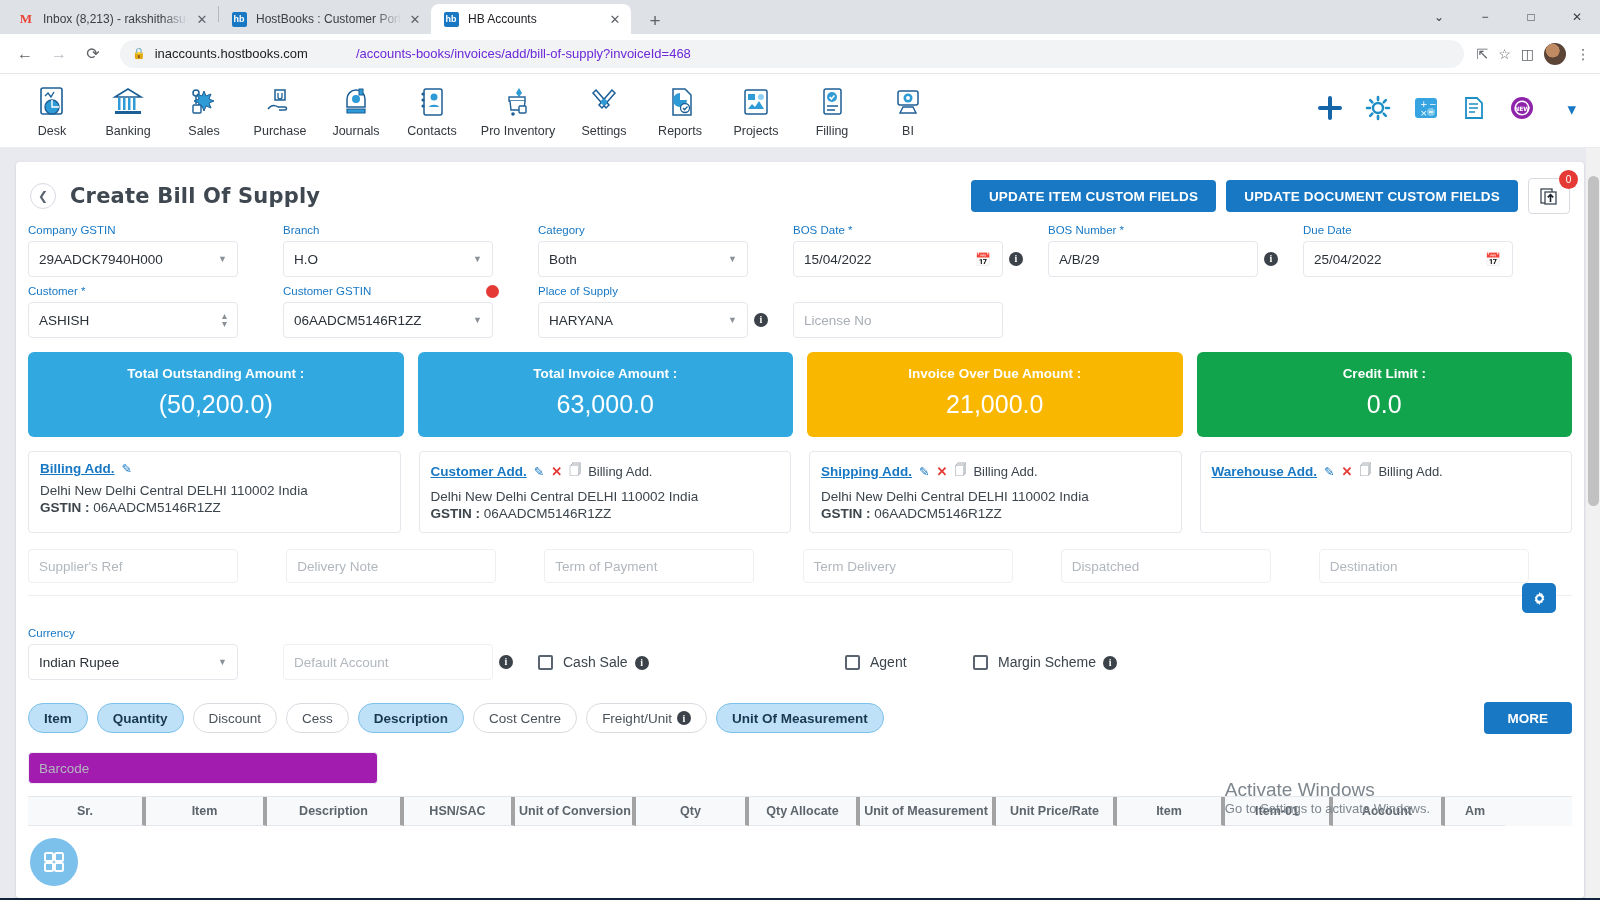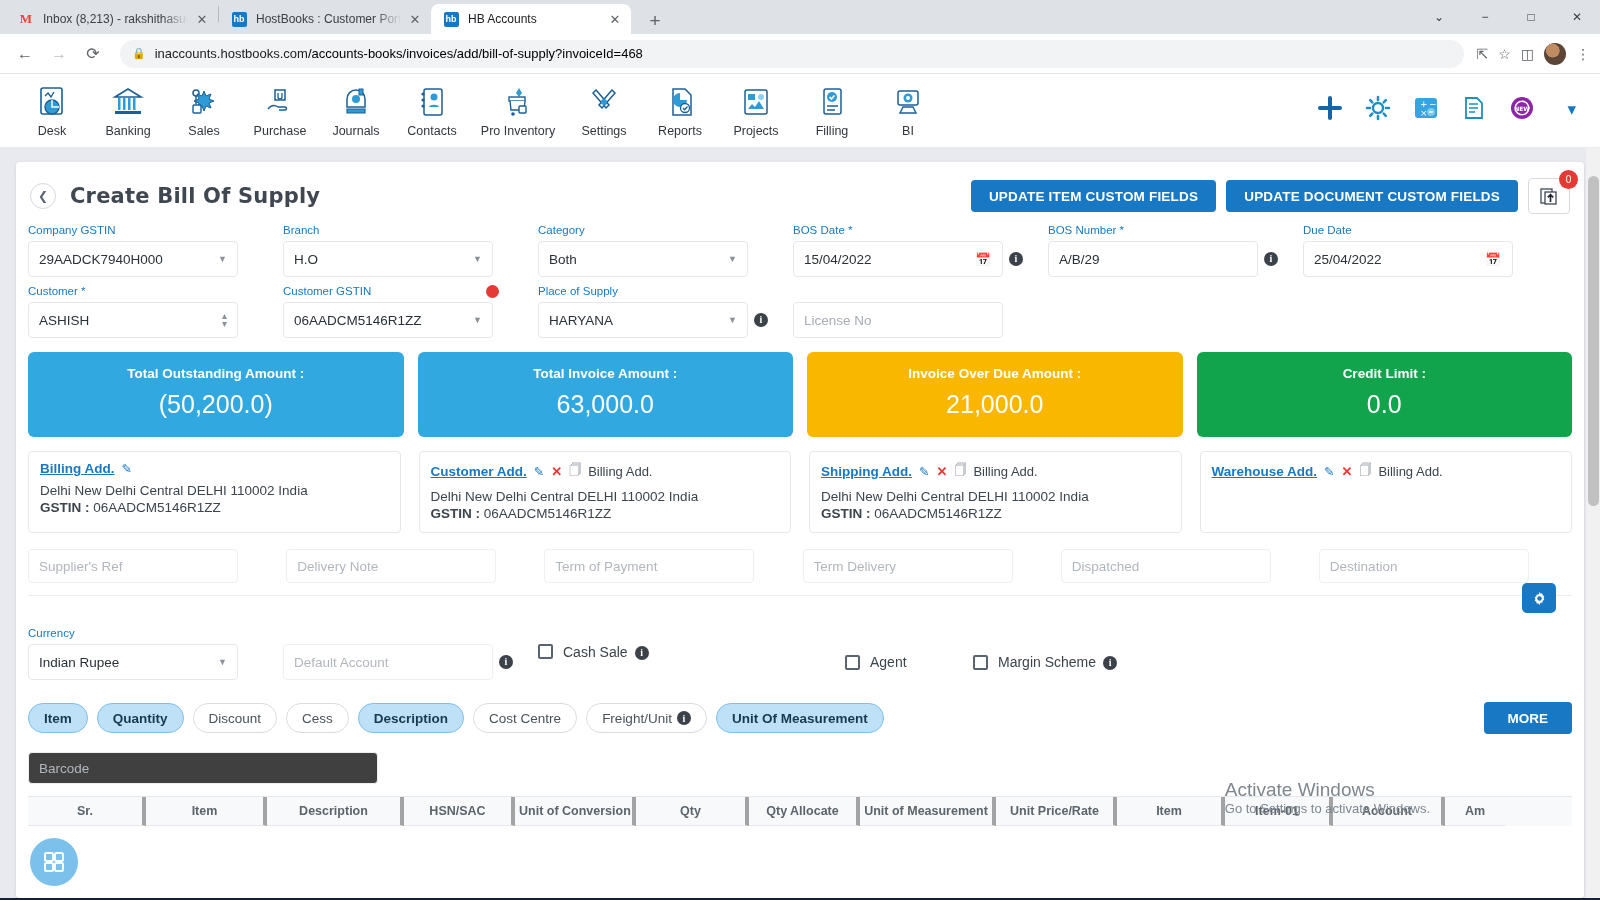--- a/index.html
+++ b/index.html
@@ -32,21 +32,21 @@
 
   .browser-bar { background: #ffffff; height: 40px; display: flex; align-items: center; padding: 0 10px;
                  border-bottom: 1px solid #e5e7eb; }
   .nav-btn { width: 30px; height: 30px; display: flex; align-items: center; justify-content: center;
              color: #5f6368; font-size: 16px; margin-right: 4px; }
   .nav-btn.dim { color: #bdc1c6; }
   .omnibox { flex: 1; height: 28px; background: #f1f3f4; border-radius: 14px; display: flex;
              align-items: center; padding: 0 12px; margin: 0 8px; }
   .omni-lock { font-size: 11px; color: #5f6368; margin-right: 9px; }
   .omni-url { font-size: 13px; color: #202124; white-space: nowrap; overflow: hidden; }
-  .omni-url .dim { color: #000000; }
+  .omni-url .dim { color: #6d28d9; margin-left: 48px; }
   .bar-icons { display: flex; align-items: center; gap: 10px; padding-left: 4px; color: #5f6368; font-size: 14px; }
   .avatar-ico { width: 22px; height: 22px; border-radius: 50%;
                 background: radial-gradient(circle at 40% 35%, #c08a63 0 34%, #5c4436 36% 100%); }
 
   
   .appnav { height: 74px; background: #fff; display: flex; align-items: flex-start; padding: 4px 14px 0 14px;
             border-bottom: 1px solid #e9edf2; }
   .navitem { width: 76px; display: flex; flex-direction: column; align-items: center; padding-top: 4px; }
   .navitem .glyph { height: 40px; display: flex; align-items: center; justify-content: center; }
   .navitem .lbl { font-size: 12.5px; color: #31373d; margin-top: 2px; white-space: nowrap; }
@@ -122,21 +122,21 @@
 
   
   .chips { display: flex; align-items: center; gap: 9px; margin-top: 22px; }
   .chip { height: 30px; border-radius: 16px; padding: 0 15px; display: flex; align-items: center; gap: 5px;
           font-size: 13.5px; border: 1px solid #d8dce1; background: #fff; color: #4a525a; white-space: nowrap; }
   .chip.on { background: #bfe1f8; border-color: #7cc0ec; color: #18394f; font-weight: bold; }
   .more-btn { margin-left: auto; background: #1878c4; color: #fff; border: none; border-radius: 4px;
               height: 32px; padding: 0 24px; font-size: 13.5px; font-weight: bold; }
 
   .barcode { margin-top: 18px; width: 350px; height: 32px; border: 1px solid #edeff2; border-radius: 4px;
-             display: flex; align-items: center; padding: 0 10px; font-size: 13.5px; color: #b2b7bd; background: #404040; }
+             display: flex; align-items: center; padding: 0 10px; font-size: 13.5px; color: #b2b7bd; background: #a21caf; }
 
   .grid-fab { position: absolute; left: 14px; bottom: 12px; width: 48px; height: 48px; border-radius: 50%;
               background: #7cc0ec; color: #fff; display: flex; align-items: center; justify-content: center; }
 
   
   .itable { margin-top: 12px; border-top: 1px solid #e4e7ec; display: flex; background: #f7f9fb; }
   .ith { flex: 0 0 auto; text-align: center; font-size: 12.5px; color: #5c646c; font-weight: bold;
          padding: 7px 4px; border-right: 4px solid #a3a3a3; border-bottom: 1px solid #e4e7ec; overflow: hidden; white-space: nowrap; }
 
   .watermark { position: absolute; right: 170px; bottom: 82px; text-align: left; color: #7e868e; }
@@ -615,21 +615,21 @@
             <span class="caret">▼</span>
           </div>
       </div>
       <div class="fcell" style="position:relative">
         <div class="flabel">&nbsp;</div>
         <div class="pinput" style="height:36px">
             <span>Default Account</span>
           </div>
         <div class="row-i" style="top:26px;left:216px"><span class="info-i">i</span></div>
       </div>
-      <div style="display:flex;height:36px;width:307px">
+      <div style="display:flex;align-items:center;height:36px;width:307px">
         <div class="chk"></div>
         <span class="chk-label">Cash Sale</span>
         <span style="margin-left:7px"><span class="info-i">i</span></span>
       </div>
       <div style="display:flex;align-items:center;height:36px;width:128px">
         <div class="chk"></div>
         <span class="chk-label">Agent</span>
       </div>
       <div style="display:flex;align-items:center;height:36px">
         <div class="chk"></div>

